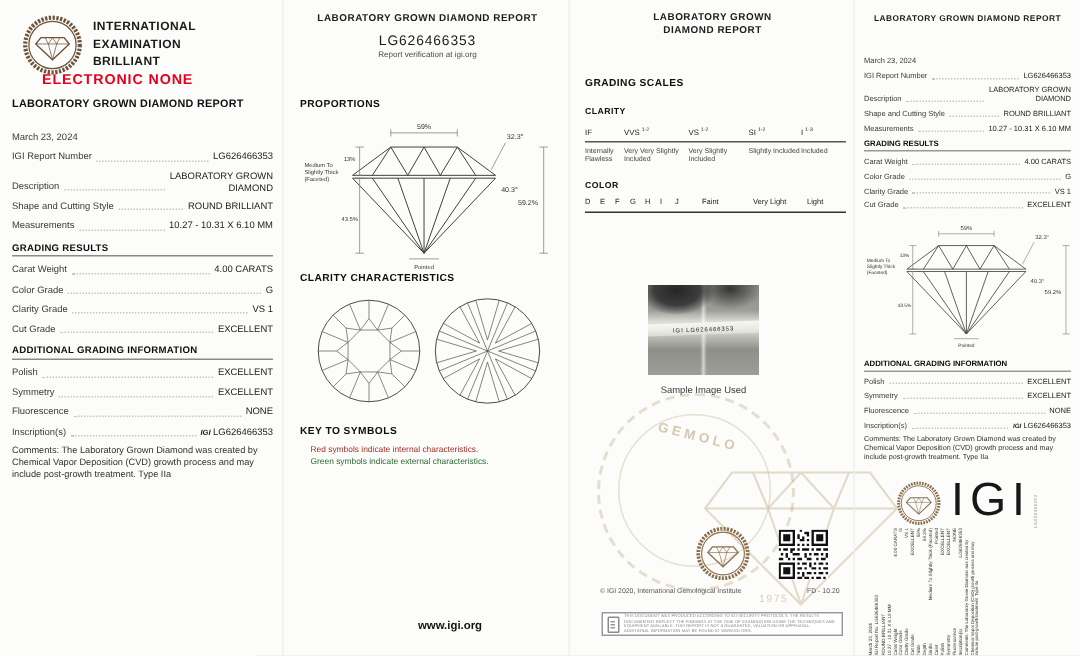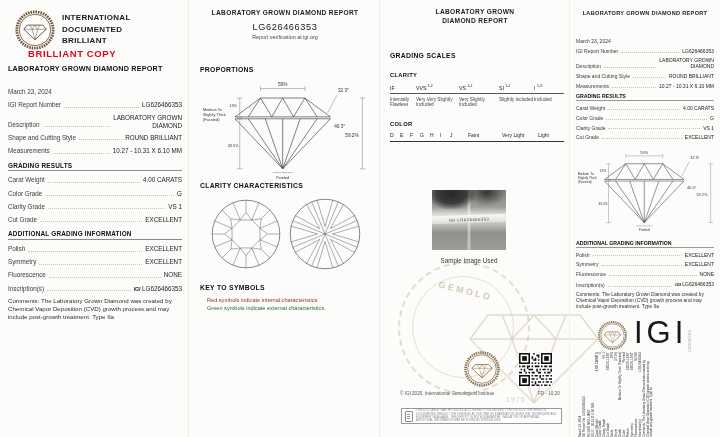--- a/index.html
+++ b/index.html
@@ -189,24 +189,24 @@
 
   <div class="divider" style="left:188px"></div>
   <div class="divider" style="left:379px"></div>
   <div class="divider" style="left:569px"></div>
 
   <svg class="abs" style="left:14px;top:9px;color:#6d5338" width="42" height="42" viewBox="0 0 60 60">
       <use href="#sym-seal"></use>
     </svg>
   <div class="abs" style="left:62px;top:12px">
     <div class="inst-line">INTERNATIONAL</div>
-    <div class="inst-line">DOCUMENTED</div>
+    <div class="inst-line">EXAMINATION</div>
     <div class="inst-line">BRILLIANT</div>
   </div>
-  <div class="abs ecopy nw" style="left:28px;top:48px">BRILLIANT COPY</div>
+  <div class="abs ecopy nw" style="left:28px;top:48px">ELECTRONIC NONE</div>
   <div class="abs left-title nw" style="left:8px;top:64px">LABORATORY GROWN DIAMOND REPORT</div>
 
   <div class="rowset" style="left:8px;top:88px;width:174px">
     <div class="row" style="margin-top:0">
       <span class="lbl">March 23, 2024</span>
     </div>
     <div class="row">
       <span class="lbl">IGI Report Number</span>
         <span class="leader"></span>
       <span class="val">LG626466353</span>
@@ -291,20 +291,21 @@
       <use href="#sym-crownplot"></use>
     </svg>
   <svg class="abs" style="left:288px;top:197px" width="74" height="74" viewBox="0 0 100 100">
       <use href="#sym-pavplot"></use>
     </svg>
 
   <div class="abs sect nw" style="left:200px;top:284px">KEY TO SYMBOLS</div>
   <div class="abs keyline key-red nw" style="left:207px;top:296px">Red symbols indicate internal characteristics.</div>
   <div class="abs keyline key-green nw" style="left:207px;top:304px">Green symbols indicate external characteristics.</div>
 
+  <div class="abs ctr url" style="left:210px;top:412px;width:180px">www.igi.org</div>
 
   <div class="abs ctr p-head" style="left:380px;top:8px;width:190px">LABORATORY GROWN</div>
   <div class="abs ctr p-head" style="left:380px;top:17px;width:190px">DIAMOND REPORT</div>
 
   <div class="abs sect nw" style="left:390px;top:52px">GRADING SCALES</div>
   <div class="abs subhdr nw" style="left:390px;top:72px">CLARITY</div>
 
   <div class="abs" style="left:390px;top:84px;width:174px">
     <div class="ccodes">
       <span class="ccol0"><span>IF</span><sup></sup></span>

